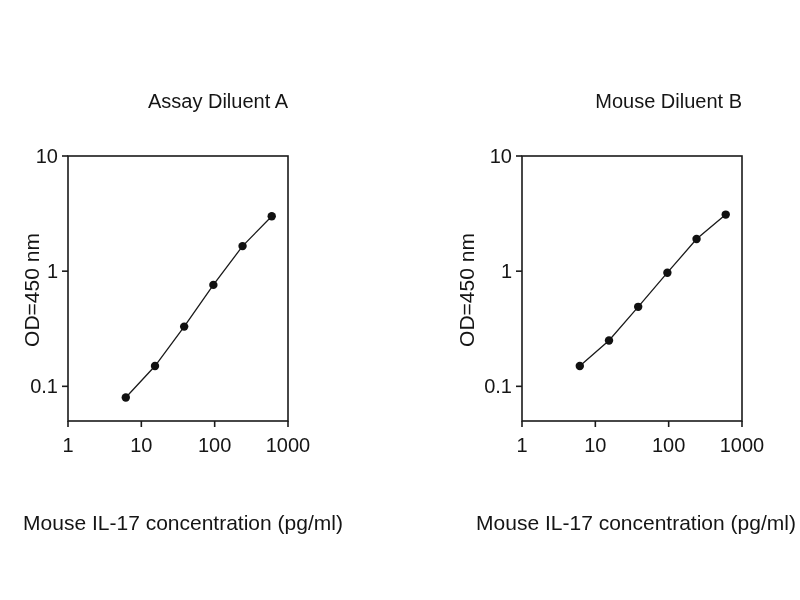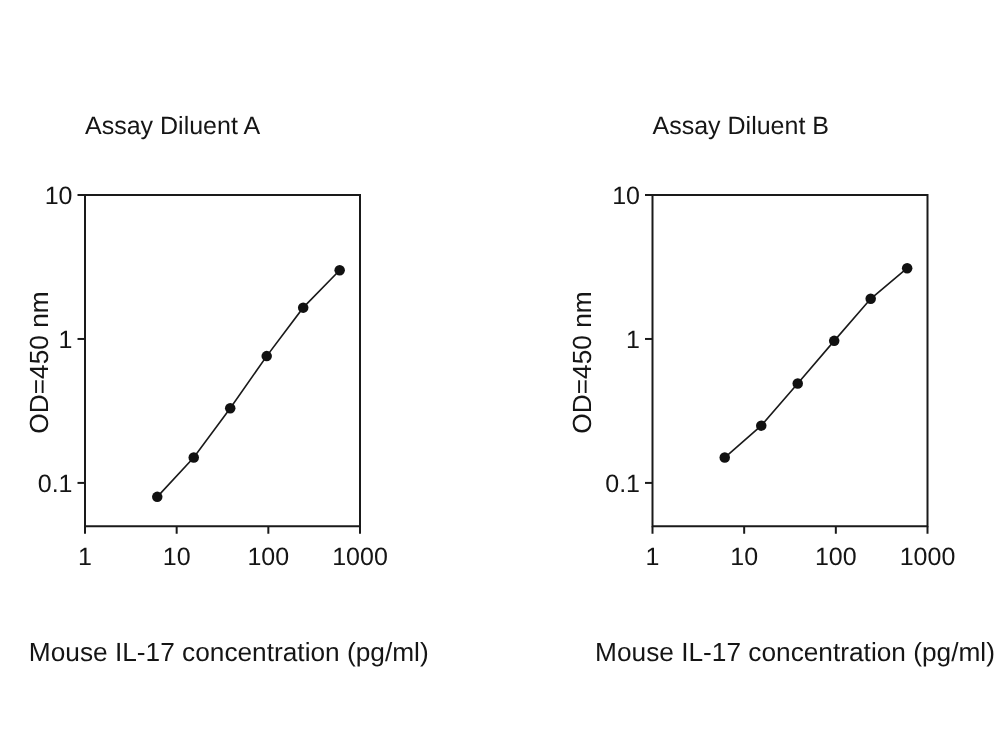--- a/index.html
+++ b/index.html
@@ -4,21 +4,21 @@
 <style>
   html,body{margin:0;padding:0;}
   body{
     width:800px;height:600px;position:relative;overflow:hidden;
     background:#ffffff;
     font-family:"Liberation Sans", sans-serif;
     color:#111111;
   }
   .abs{position:absolute;}
   .plot-title{
-    width:220px;text-align:left;top:90px;
+    width:220px;text-align:right;top:90px;
     font-size:20px;line-height:22px;color:#151515;
     white-space:nowrap;
   }
   .x-label{
     width:320px;text-align:center;top:510px;
     font-size:21px;line-height:25px;color:#151515;
     white-space:nowrap;
   }
   .y-label{
     width:220px;text-align:center;top:278px;
@@ -84,21 +84,21 @@
         <circle cx="609.0020224843362" cy="340.5025482075056" r="4.2" fill="#111111"></circle>
         <circle cx="638.1842897869523" cy="306.84463889932294" r="4.2" fill="#111111"></circle>
         <circle cx="667.3665570895683" cy="272.6892612983803" r="4.2" fill="#111111"></circle>
         <circle cx="696.5488243921844" cy="239.0629309951034" r="4.2" fill="#111111"></circle>
         <circle cx="725.7310916948005" cy="214.57774622143646" r="4.2" fill="#111111"></circle>
       </g>
     </svg>
 
   <div class="abs plot-title" style="left:68px;">Assay Diluent A</div>
 
-  <div class="abs plot-title" style="left:522px;">Assay Diluent B</div>
+  <div class="abs plot-title" style="left:522px;">Mouse Diluent B</div>
 
   <div class="abs y-label" style="left:-78px;">OD=450 nm</div>
 
   <div class="abs y-label" style="left:357px;">OD=450 nm</div>
 
   <div class="abs x-label" style="left:23px;">Mouse IL-17 concentration (pg/ml)</div>
 
   <div class="abs x-label" style="left:476px;">Mouse IL-17 concentration (pg/ml)</div>
 
 </div>

